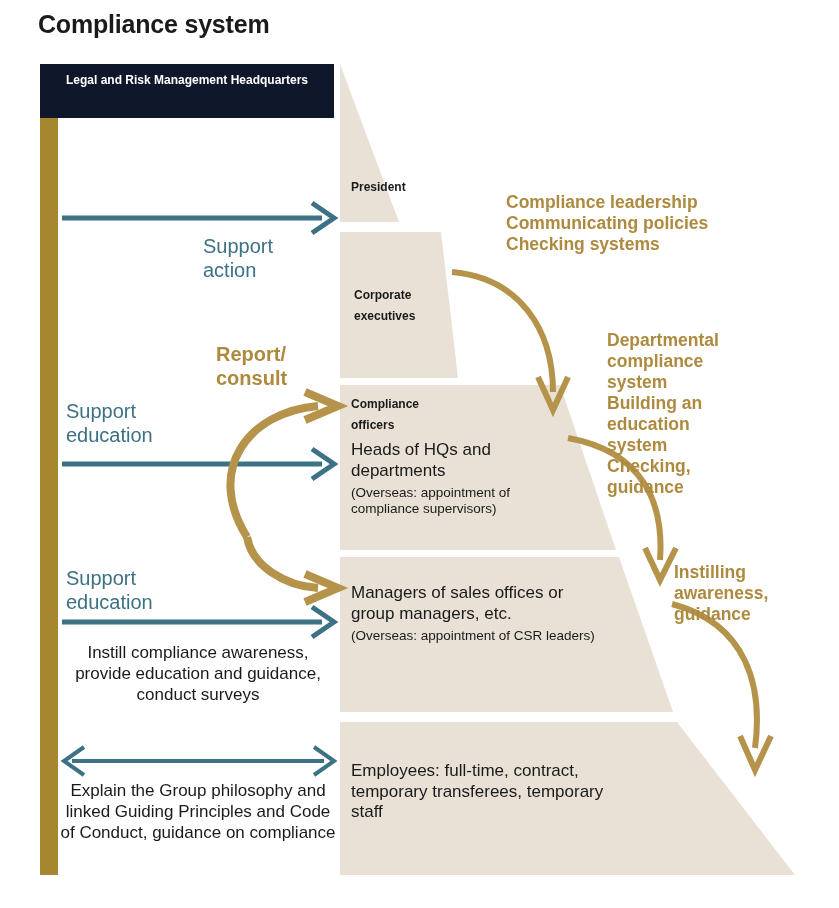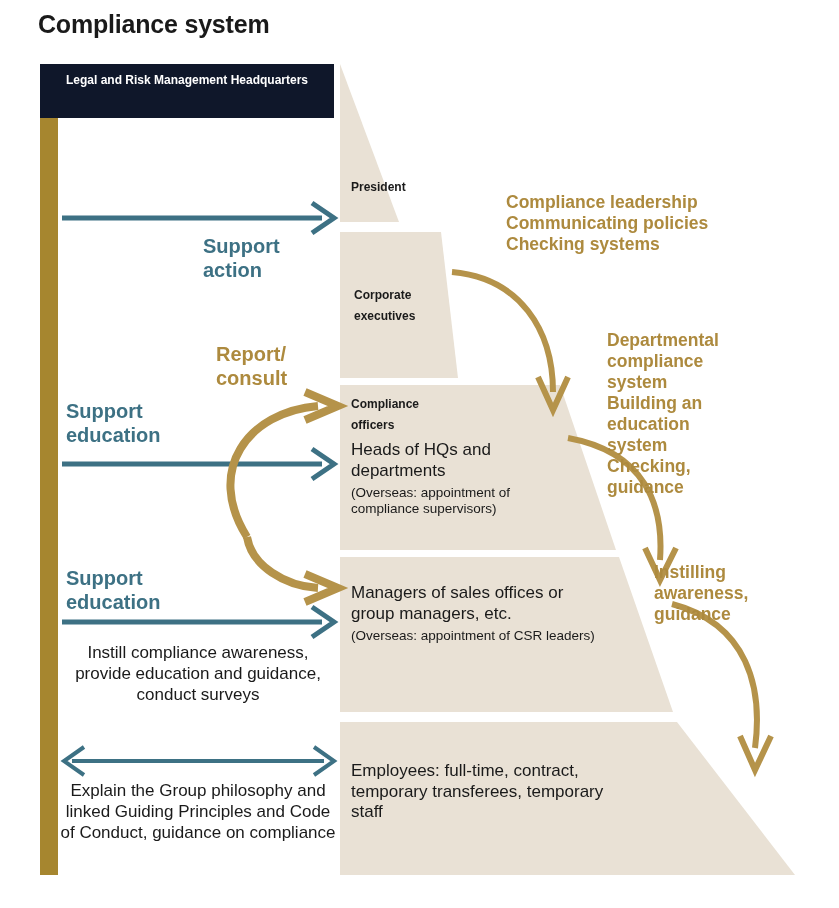--- a/index.html
+++ b/index.html
@@ -44,21 +44,21 @@
   #tier-officers    { left: 351px; top: 394px; }
   #tier-leaders     { left: 351px; top: 579px; }
   #tier-employees   { left: 351px; top: 761px; }
 
   
   .left-plain {
     position: absolute; font-size: 17px; color: #1a1a1a;
     line-height: 21px; text-align: center;
   }
   .left-bold-teal {
-    position: absolute; font-size: 20px; font-weight: bold;
+    position: absolute; font-size: 20px; font-weight: normal;
     color: #3d7184; line-height: 24px;
   }
   .gold-label {
     position: absolute; font-size: 20px; font-weight: bold;
     color: #ad8a3e; line-height: 24px;
   }
   .right-gold {
     position: absolute; font-size: 17.5px; font-weight: bold;
     color: #ad8a3e; line-height: 21px;
   }
@@ -66,21 +66,21 @@
   #lbl-implement   { left: 60px; top: 178px; width: 272px; }
   #lbl-support-action { left: 203px; top: 234px; }
   #lbl-support-edu-1  { left: 66px; top: 399px; }
   #lbl-support-edu-2  { left: 66px; top: 566px; }
   #lbl-report-consult { left: 216px; top: 342px; }
   #lbl-instill      { left: 60px; top: 642px; width: 276px; }
   #lbl-explain      { left: 58px; top: 780px; width: 280px; }
 
   #rt-leadership  { left: 506px; top: 192px; }
   #rt-departmental{ left: 607px; top: 330px; }
-  #rt-instilling  { left: 654px; top: 562px; }
+  #rt-instilling  { left: 674px; top: 562px; }
 
   svg { overflow: visible; }
 </style>
 </head>
 <body>
 
 <div id="stage">
 
   <div class="page-title">Compliance system</div>
 

